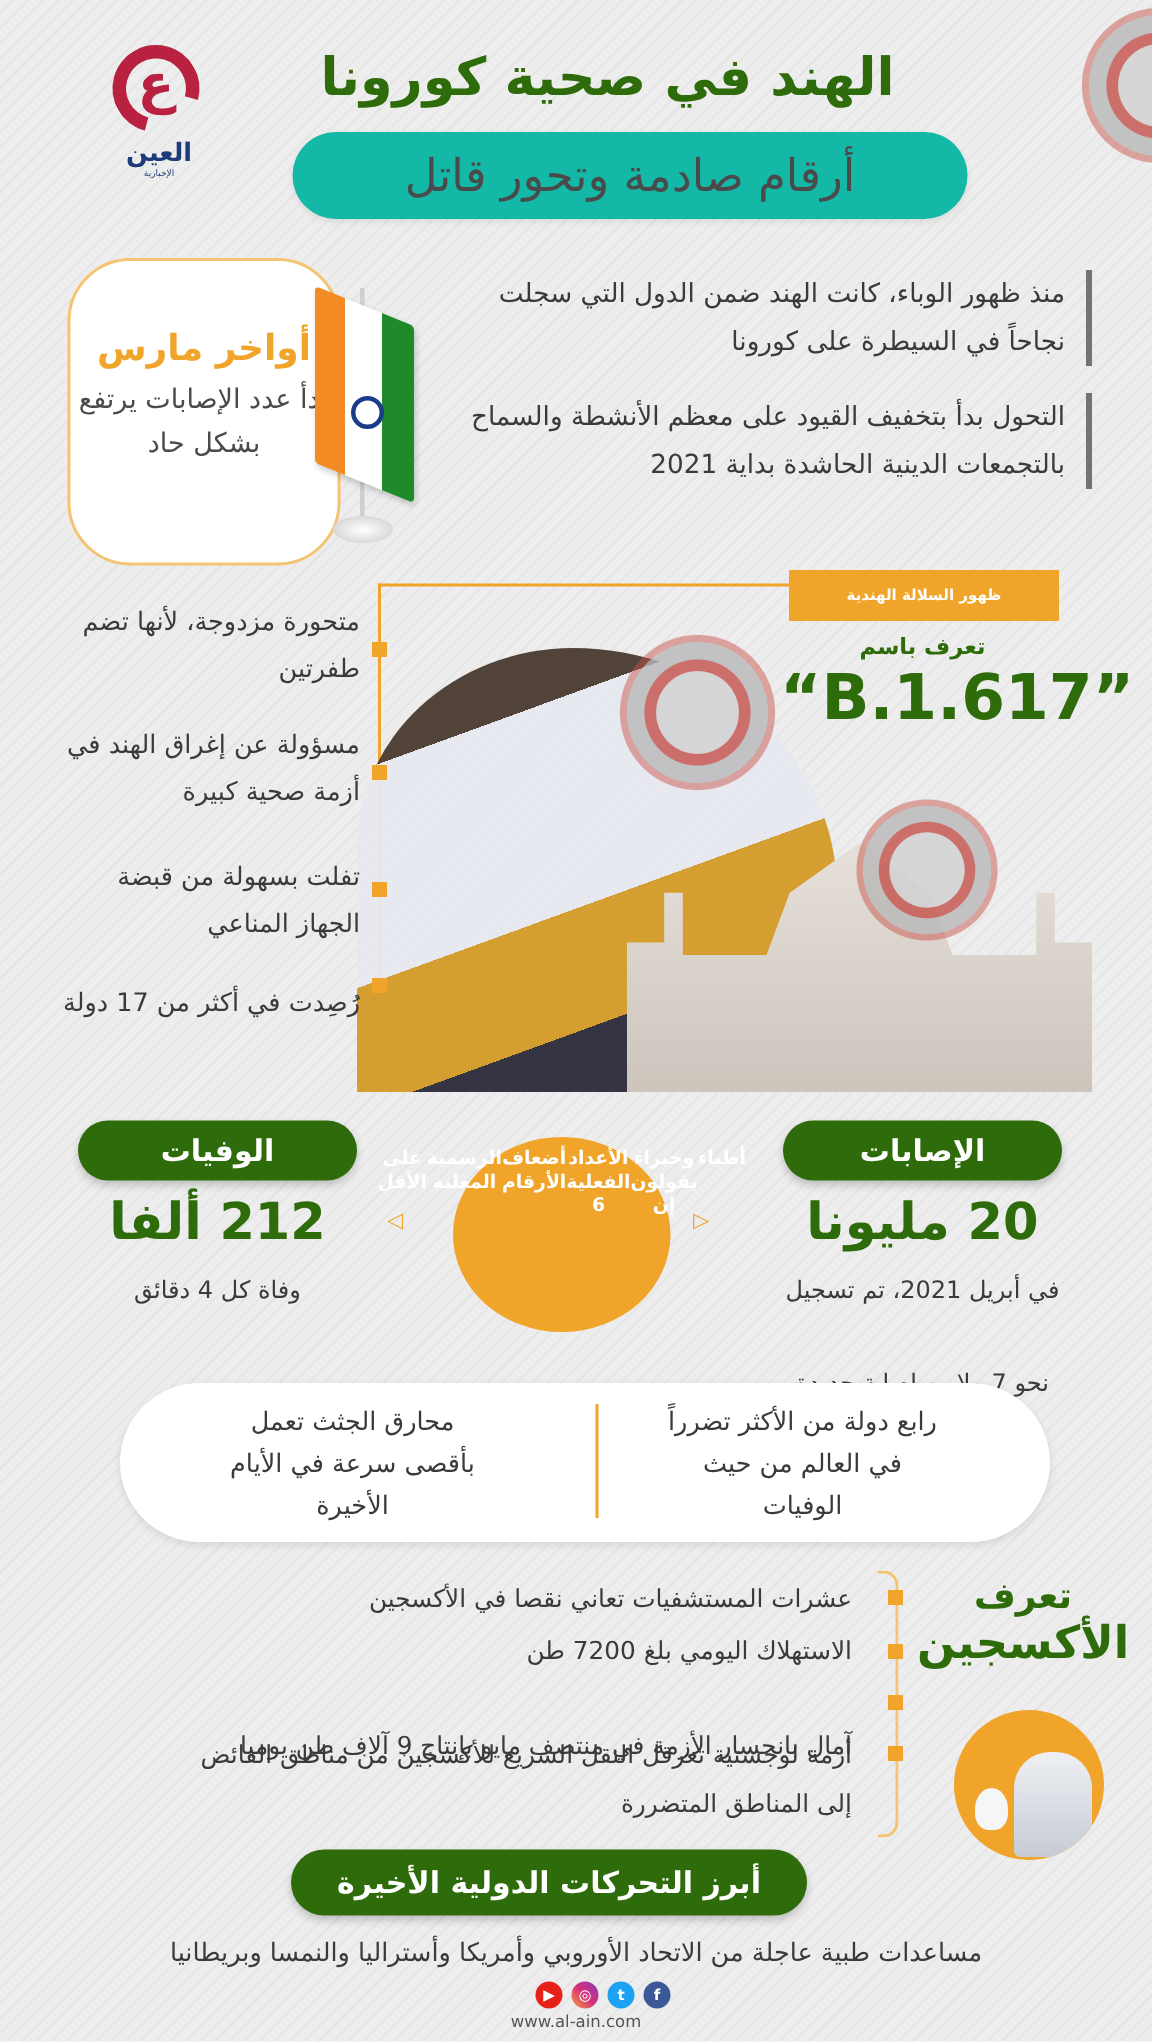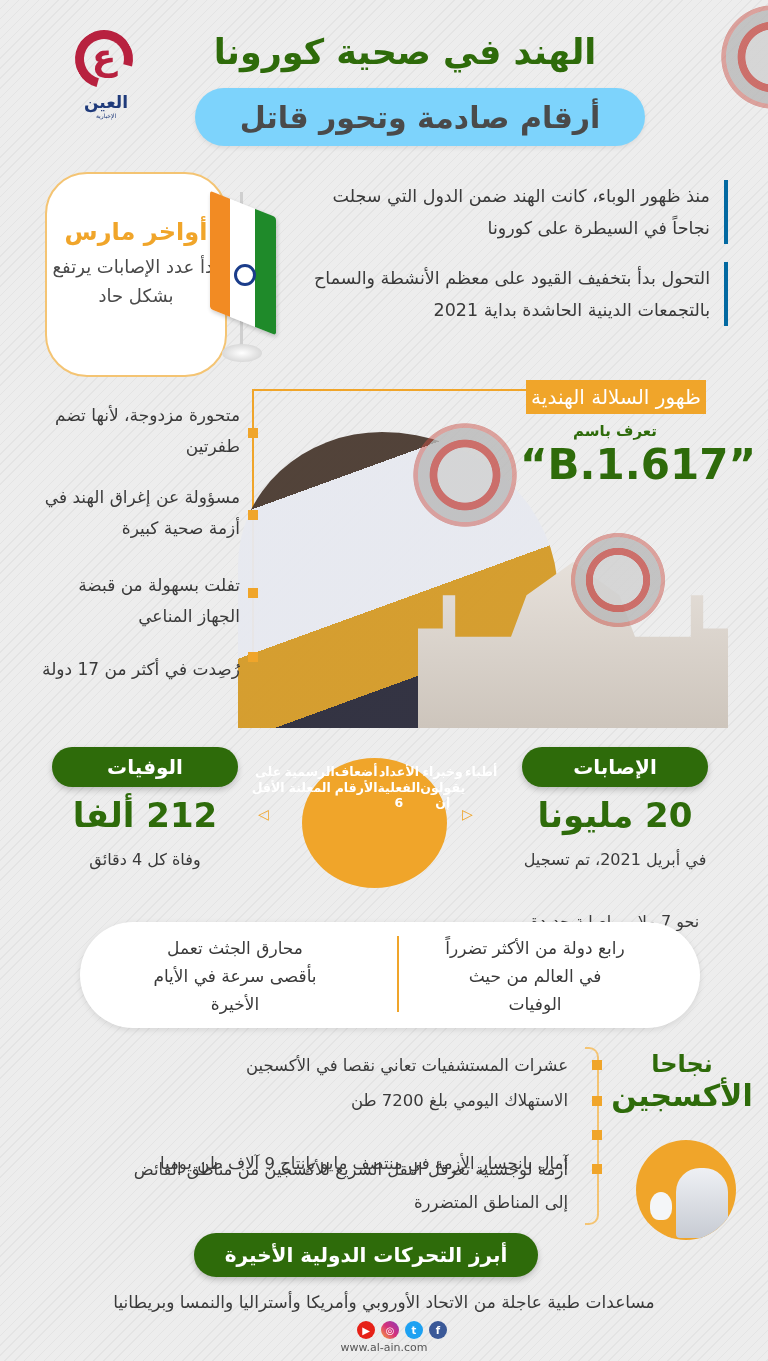--- a/index.html
+++ b/index.html
@@ -13,38 +13,38 @@
   }
   .abs { position: absolute; }
 
   
   .logo { left: 70px; top: 30px; width: 70px; height: 90px; direction: ltr; }
   .logo-ring { position: absolute; left: 5px; top: 0; width: 58px; height: 58px; border-radius: 50%; border: 9px solid #b8213f; border-bottom-color: transparent; transform: rotate(-30deg); }
   .logo-glyph { position: absolute; left: 0; top: 6px; width: 68px; text-align: center; font-size: 36px; font-weight: bold; color: #b8213f; }
   .logo-name { position: absolute; left: 8px; top: 62px; width: 56px; text-align: center; font-size: 17px; font-weight: bold; color: #1f3a7a; }
   .logo-sub { position: absolute; left: 8px; top: 82px; width: 56px; text-align: center; font-size: 6px; color: #1f3a7a; }
   .title { left: 190px; top: 32px; width: 430px; text-align: center; font-size: 35px; font-weight: bold; color: #2e6b0a; }
-  .subtitle-pill { left: 195px; top: 88px; width: 450px; height: 58px; border-radius: 30px; background: #7dd3fc; box-shadow: 0 2px 5px rgba(0,0,0,.08); display:flex; align-items:center; justify-content:center; font-size: 30px; font-weight: bold; color: #4a4a4a; }
+  .subtitle-pill { left: 195px; top: 88px; width: 450px; height: 58px; border-radius: 30px; background: #14b8a6; box-shadow: 0 2px 5px rgba(0,0,0,.08); display:flex; align-items:center; justify-content:center; font-size: 30px; font-weight: normal; color: #4a4a4a; }
   .virus { border-radius: 50%; background: radial-gradient(circle, #d0d0d0 0 35%, #c4504a 36% 45%, #b8b8b8 46% 60%, rgba(200,80,70,.6) 61% 66%, transparent 67%); opacity: .8; }
 
   
-  .intro { right: 40px; width: 420px; border-right: 4px solid #0369a1; padding-right: 14px; font-size: 17.5px; line-height: 32px; color: #3a3a3a; text-align: right; }
+  .intro { right: 40px; width: 420px; border-right: 4px solid #737373; padding-right: 14px; font-size: 17.5px; line-height: 32px; color: #3a3a3a; text-align: right; }
   .late-march { left: 45px; top: 172px; width: 182px; height: 205px; border: 2px solid #f4c473; border-radius: 42px; background: #fff; text-align: center; padding-top: 44px; }
   .late-march .hd { font-size: 24px; font-weight: bold; color: #f0a52a; }
   .late-march .bd { font-size: 18px; line-height: 29px; color: #4a4a4a; margin-top: 6px; }
   .flag { left: 204px; top: 192px; width: 80px; height: 175px; direction: ltr; }
   .flag-pole { position: absolute; left: 36px; top: 0; width: 3px; height: 160px; background: #cfcfcf; }
   .flag-cloth { position: absolute; left: 6px; top: 12px; width: 66px; height: 118px; background: linear-gradient(90deg, #f28b23 0 30%, #fff 30% 68%, #1f8a2a 68%); transform: skewY(22deg); border-radius: 3px; box-shadow: 1px 2px 4px rgba(0,0,0,.2); }
   .chakra { position: absolute; left: 30px; top: 72px; width: 22px; height: 22px; border-radius: 50%; border: 3px solid #1a3c8a; }
   .flag-base { position: absolute; left: 18px; top: 152px; width: 40px; height: 18px; border-radius: 50%; background: radial-gradient(#fff, #c9c9c9); }
 
   
   .variant-line-top { left: 252px; top: 389px; width: 276px; height: 2px; background: #f0a52a; }
   .variant-line-v { left: 252px; top: 389px; width: 2px; height: 270px; background: #f0a52a; }
-  .variant-tag { left: 526px; top: 380px; width: 180px; height: 34px; background: #f0a52a; color: #fff; font-size: 20px; font-weight: normal; display:flex; align-items:center; justify-content:center; }
+  .variant-tag { left: 526px; top: 380px; width: 180px; height: 34px; background: #f0a52a; color: #fff; font-size: 10px; font-weight: bold; display:flex; align-items:center; justify-content:center; }
   .known-as { left: 540px; top: 422px; width: 150px; text-align: center; font-size: 15px; font-weight: bold; color: #2e6b0a; }
   .variant-code { left: 520px; top: 440px; width: 190px; text-align: center; font-size: 42px; font-weight: bold; color: #2e6b0a; direction: ltr; }
   .photo { left: 238px; top: 432px; width: 490px; height: 296px; }
   .photo-person { position: absolute; left: 0; top: 0; width: 320px; height: 296px; border-radius: 45% 55% 0 0; background: linear-gradient(160deg, #4a3a30 0 20%, #e7e9f0 20% 55%, #d49a26 55% 75%, #2a2a3a 75%); opacity: .95; }
   .photo-taj { position: absolute; left: 180px; top: 130px; width: 310px; height: 166px; background: linear-gradient(#e6e0da, #cdc5bc); clip-path: polygon(0 100%, 0 40%, 8% 40%, 8% 20%, 12% 20%, 12% 45%, 30% 45%, 35% 20%, 50% 0, 65% 20%, 70% 45%, 88% 45%, 88% 20%, 92% 20%, 92% 40%, 100% 40%, 100% 100%); }
   .vbullet { left: 40px; width: 200px; font-size: 17px; line-height: 31px; text-align: right; color: #3a3a3a; }
   .vmark { left: 248px; width: 10px; height: 10px; background: #f0a52a; }
 
   
   .pill-green { height: 40px; border-radius: 22px; background: #2e6b0a; color: #fff; font-size: 20px; font-weight: bold; display:flex; align-items:center; justify-content:center; box-shadow: 0 3px 6px rgba(0,0,0,.2); }
@@ -160,21 +160,21 @@
 <div class="abs oxy-bracket"></div>
 <div class="abs oxy-mark" style="top:1060px;"></div>
 <div class="abs oxy-mark" style="top:1096px;"></div>
 <div class="abs oxy-mark" style="top:1130px;"></div>
 <div class="abs oxy-mark" style="top:1164px;"></div>
 <div class="abs oxy-item" style="top:1052px;">عشرات المستشفيات تعاني نقصا في الأكسجين</div>
 <div class="abs oxy-item" style="top:1087px;">الاستهلاك اليومي بلغ 7200 طن</div>
 <div class="abs oxy-item" style="top:1121px;margin-top:29px;">آمال بانحسار الأزمة في منتصف مايو بإنتاج 9 آلاف طن يوميا</div>
 <div class="abs oxy-item" style="top:1156px;">أزمة لوجستية تعرقل النقل السريع للأكسجين من مناطق الفائض</div>
 <div class="abs oxy-item" style="top:1189px;">إلى المناطق المتضررة</div>
-<div class="abs oxy-title1">نجاحا</div>
+<div class="abs oxy-title1">تعرف</div>
 <div class="abs oxy-title2">الأكسجين</div>
 <div class="abs oxy-circle">
   <div class="oxy-device"></div>
   <div class="oxy-mask"></div>
 </div>
 
 <div class="abs pill-green moves-pill">أبرز التحركات الدولية الأخيرة</div>
 <div class="abs moves-text">مساعدات طبية عاجلة من الاتحاد الأوروبي وأمريكا وأستراليا والنمسا وبريطانيا</div>
 
 <div class="abs social">

